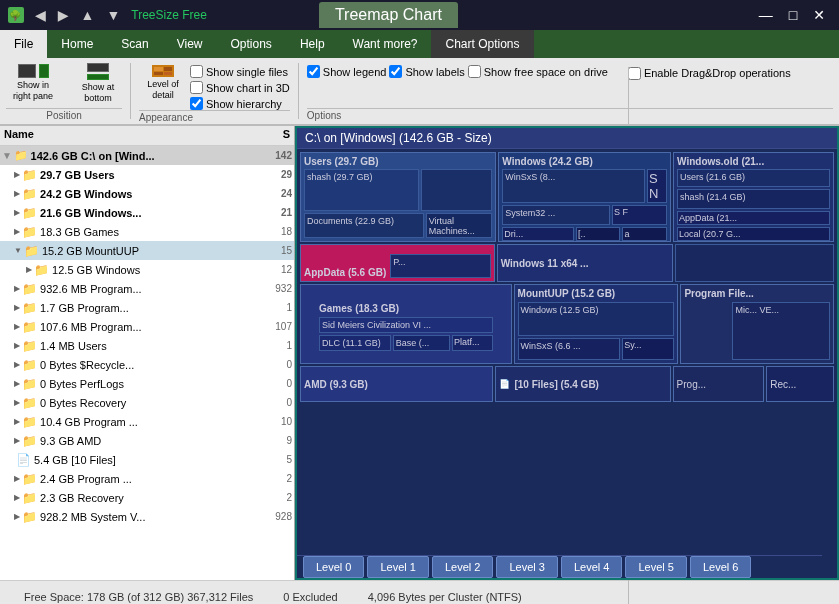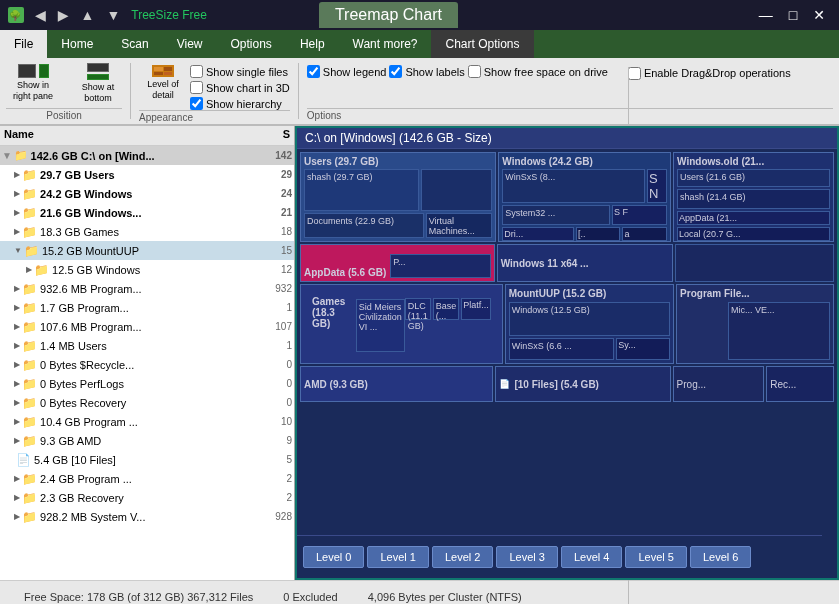--- a/index.html
+++ b/index.html
@@ -120,21 +120,21 @@
       color: white;
       padding: 3px 8px;
       font-size: 12px;
       border-bottom: 1px solid #3a4a8a;
     }
 
     
     .level-bar {
       display: flex;
       gap: 3px;
-      padding: 10px 6px;
+      padding: 0 6px;
       background: #1a2a5a;
       border-top: 1px solid #3a4a8a;
       position: absolute;
       bottom: 0;
       left: 0;
       right: 15px;
     }
     .level-btn {
       background: #4a6aaa;
       color: white;
@@ -474,21 +474,21 @@
           <span style="font-weight:bold;">AppData (5.6 GB)</span>
           <div style="background:#1a2868; flex:1; height:24px; border:1px solid #3a5a9a; font-size:9px; padding:2px;">P...</div>
         </div>
         <div style="flex:1.4; background:#1e2e70; border:1px solid #4a6aaa; color:#ccd; font-size:10px; padding:3px; overflow:hidden; display:flex; align-items:center;">
           <span style="font-weight:bold;">Windows 11 x64 ...</span>
         </div>
         <div style="flex:1.3; background:#1a2860; border:1px solid #3a5a9a;"></div>
       </div>
 
       <div style="display:flex; gap:2px; height:80px;">
-        <div style="flex:1.55; background:#253580; border:1px solid #4a6aaa; color:#ccd; font-size:10px; padding:11px; overflow:hidden; display:flex; flex-direction:row;">
+        <div style="flex:1.55; background:#253580; border:1px solid #4a6aaa; color:#ccd; font-size:10px; padding:18px; overflow:hidden; display:flex; flex-direction:column;">
           <div style="font-weight:bold;">Games (18.3 GB)</div>
           <div style="display:flex; gap:2px; margin-top:3px; flex:1;">
             <div style="background:#1e2e78; flex:1; border:1px solid #3a5a9a; font-size:9px; padding:2px;">Sid Meiers Civilization VI ...</div>
           </div>
           <div style="display:flex; gap:2px; margin-top:2px; height:22px;">
             <div style="background:#1a2870; flex:0.9; border:1px solid #3a5a9a; font-size:9px; padding:2px;">DLC (11.1 GB)</div>
             <div style="background:#162468; flex:0.7; border:1px solid #3a5a9a; font-size:9px; padding:2px;">Base (...</div>
             <div style="background:#182468; flex:0.5; border:1px solid #3a5a9a; font-size:9px; padding:1px;">Platf...</div>
           </div>
         </div>

